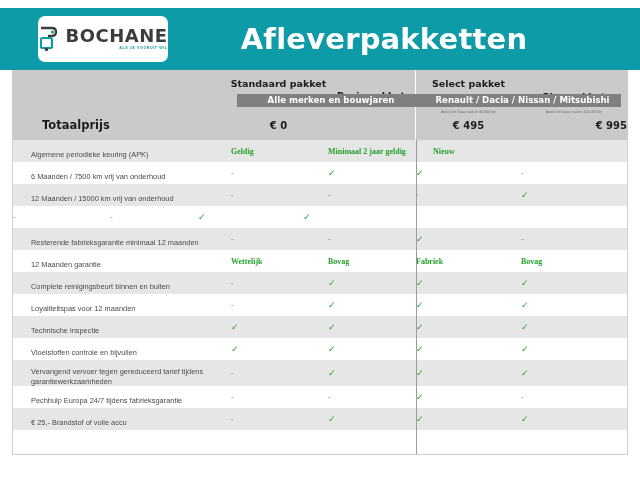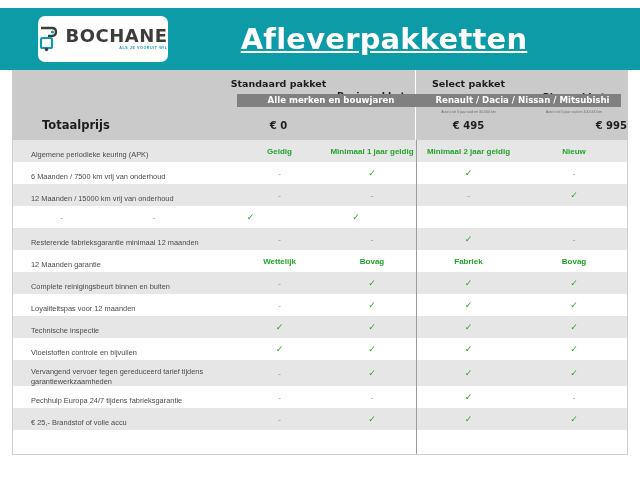--- a/index.html
+++ b/index.html
@@ -74,21 +74,20 @@
   }
   .banner-title {
     flex: 1;
     text-align: center;
     color: #ffffff;
     font-size: 29px;
     font-weight: bold;
     letter-spacing: 0.2px;
     margin-right: 40px;
     font-family: "DejaVu Sans", sans-serif;
-    text-decoration: underline;
   }
 
   
   .headband {
     position: absolute;
     left: 12px;
     top: 70px;
     width: 616px;
     height: 70px;
     background: #cacaca;
@@ -182,25 +181,25 @@
     width: 218px;
     padding-left: 18px;
     box-sizing: border-box;
     font-size: 7.4px;
     color: #4a4a4a;
     line-height: 1.35;
     margin-top: 7px;
   }
   .cell {
     width: 97px;
-    text-align: center;
+    text-align: left;
     font-size: 8px;
     font-weight: bold;
     color: #22a32a;
-    font-family: Liberation Sans, sans-serif;
+    font-family: Liberation Serif, serif;
   }
   .cell.c1 { width: 97px; }
   .cell.c2 { width: 88px; }
   .cell.c3 { width: 105px; }
   .cell.c4 { width: 106px; }
   .check {
     color: #2aa22a;
     font-size: 9px;
     font-weight: normal;
   }
@@ -260,21 +259,20 @@
       <div class="price" style="left:509px; width:106px;text-align:right;">€ 995</div>
     </div>
   </div>
 
   <div class="tablewrap">
     <div class="vdiv"></div>
     <div id="rows-host">
         <div class="row alt">
           <div class="rowlabel">Algemene periodieke keuring (APK)</div>
           <div class="cell c1">Geldig</div>
-          <div class="cell c2">Minimaal 1 jaar geldig</div>
           <div class="cell c3">Minimaal 2 jaar geldig</div>
           <div class="cell c4">Nieuw</div>
         </div>
         <div class="row plain">
           <div class="rowlabel">6 Maanden / 7500 km vrij van onderhoud</div>
           <div class="cell c1 dash">-</div>
           <div class="cell c2 check">✓</div>
           <div class="cell c3 check">✓</div>
           <div class="cell c4 dash">-</div>
         </div>

